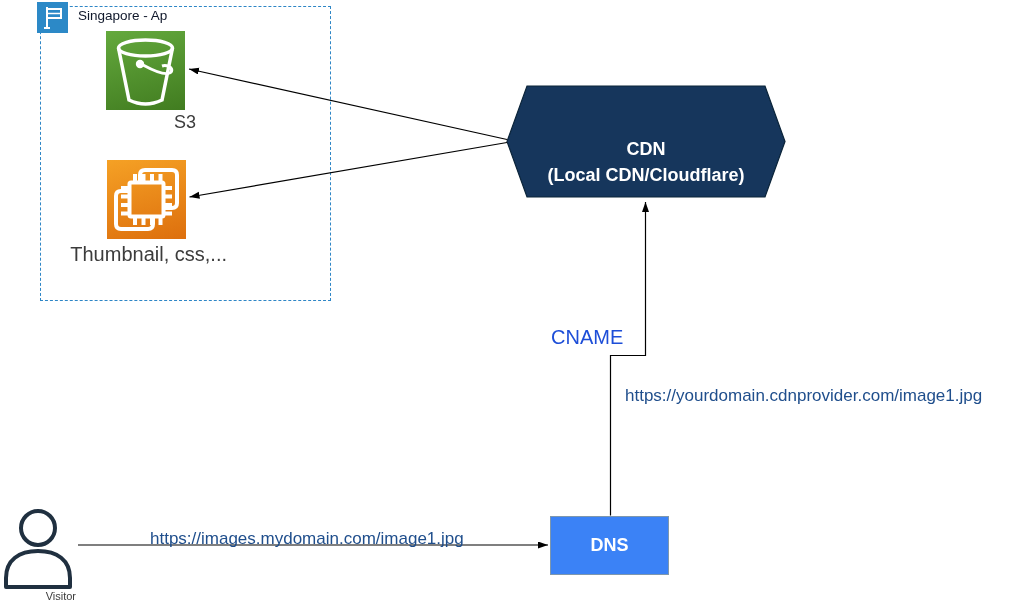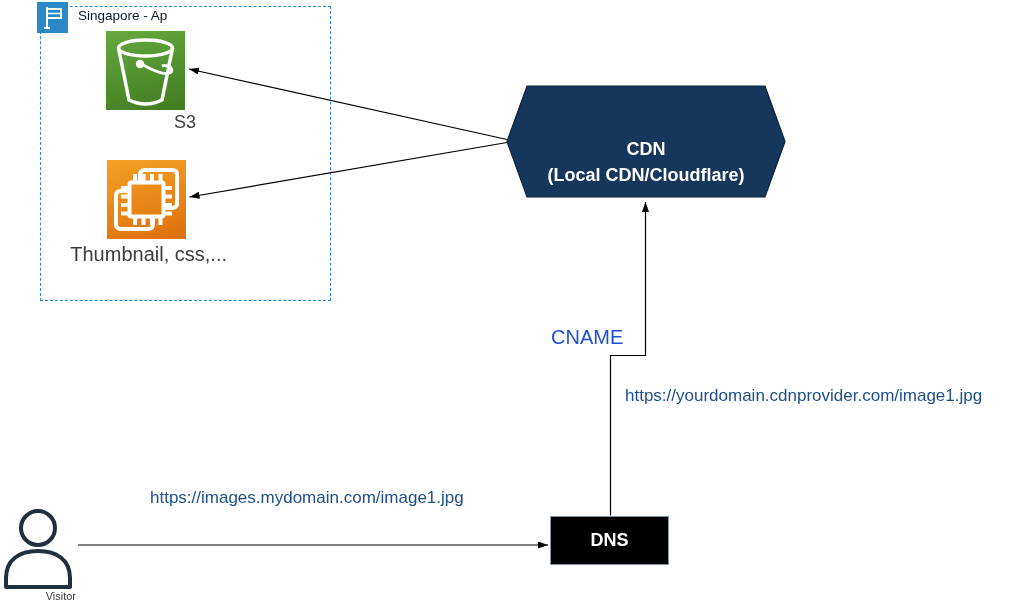--- a/index.html
+++ b/index.html
@@ -38,26 +38,26 @@
   .cdn-text {
     left:507px; top:86px; width:278px; height:111px; z-index:3;
     display:flex; flex-direction:column; align-items:center; justify-content:center;
     color:#ffffff; font-size:18px; font-weight:700; line-height:26px; text-align:center;margin-top:20px;
   }
 
   
   .cname-label { left:551px; top:326px; font-size:20px; color:#1d4ed8; z-index:3; white-space:nowrap; }
   .url-label   { font-size:17px; color:#1F4E8C; z-index:3; white-space:nowrap; }
   .cdn-url     { left:625px; top:386px; }
-  .request-url { left:150px; top:488px; }
+  .request-url { left:150px; top:529px; }
 
   
   .dns-box {
-    left:550px; top:516px; width:119px; height:49px;
-    background:#000000; border:1px solid #7E97AD; box-sizing:border-box;
+    left:550px; top:516px; width:119px; height:59px;
+    background:#3b82f6; border:1px solid #7E97AD; box-sizing:border-box;
     display:flex; align-items:center; justify-content:center;
     color:#ffffff; font-size:18px; font-weight:700; z-index:1;
   }
 
   
   .visitor-box { left:2px; top:505px; width:74px; height:86px; z-index:3; }
   .visitor-label { left:2px; top:590px; width:74px; font-size:11px; }
 
   #main-svg { left:0; top:0; width:1026px; height:606px; z-index:2; pointer-events:none; }
 </style>

